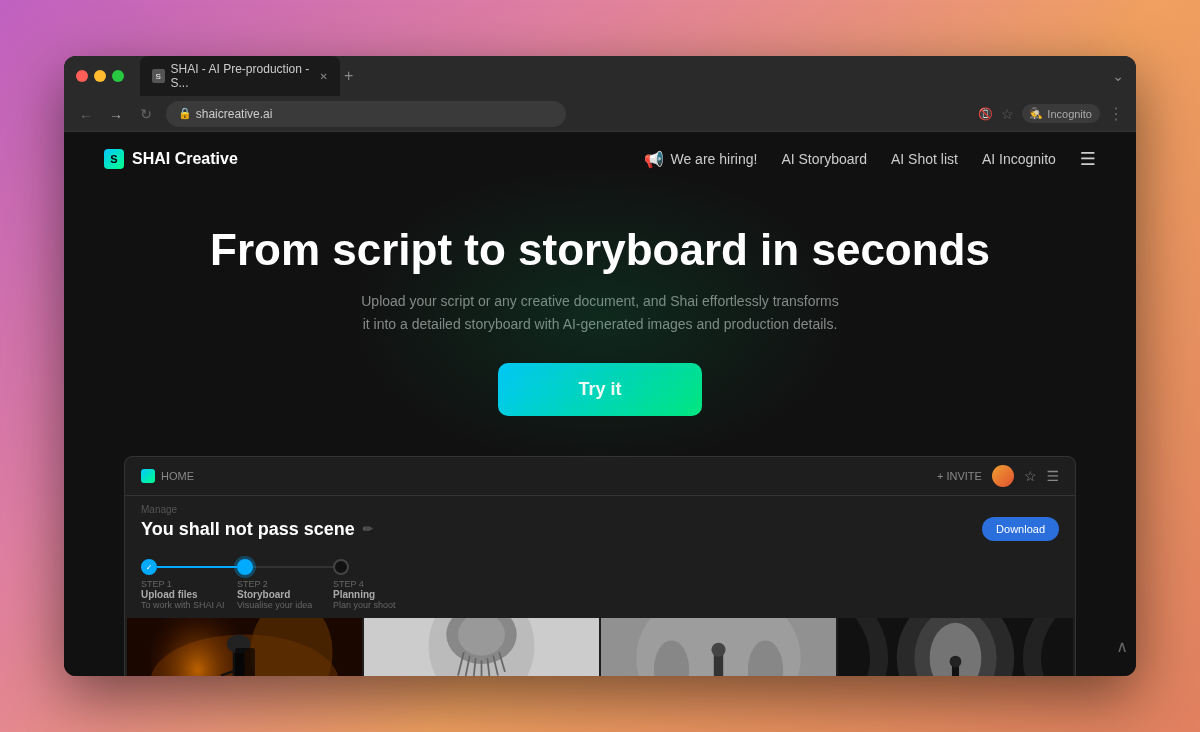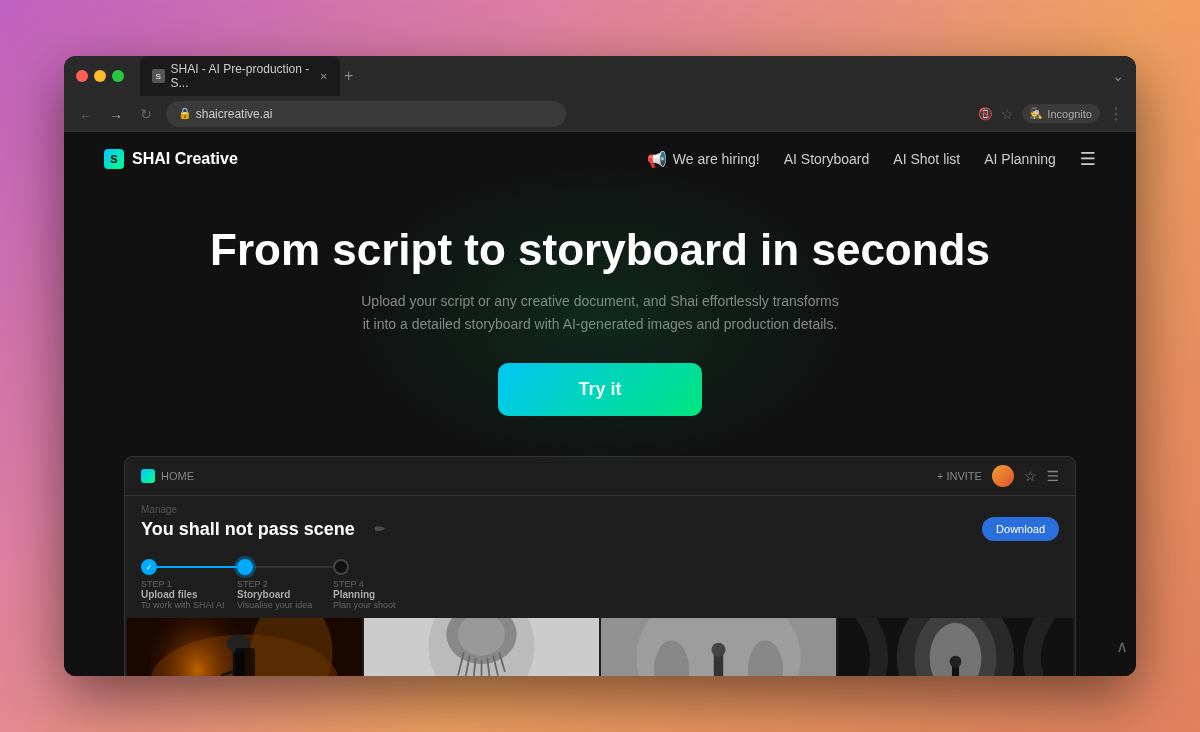--- a/index.html
+++ b/index.html
@@ -318,21 +318,21 @@
       display: flex;
       align-items: center;
       justify-content: space-between;
     }
     .project-title {
       color: #fff;
       font-size: 18px;
       font-weight: 700;
       display: flex;
       align-items: center;
-      gap: 20px;
+      gap: 8px;
     }
     .edit-icon { color: #555; font-size: 12px; }
     .download-btn {
       background: #2a6fdb;
       color: #fff;
       font-size: 11px;
       padding: 6px 14px;
       border-radius: 12px;
       border: none;
       cursor: pointer;
@@ -502,21 +502,21 @@
           <span class="hiring-icon">📢</span>
           <span>We are hiring!</span>
         </div>
         <a class="nav-link">
           <span>AI Storyboard</span>
         </a>
         <a class="nav-link">
           <span>AI Shot list</span>
         </a>
         <a class="nav-link">
-          <span>AI Planning</span>
+          <span>AI Incognito</span>
         </a>
         <span class="nav-menu-icon">☰</span>
       </div>
     </nav>
 
     <div class="hero">
       <h1 class="hero-title">From script to storyboard in seconds</h1>
       <p class="hero-subtitle">Upload your script or any creative document, and Shai effortlessly transforms it into a detailed storyboard with AI-generated images and production details.</p>
       <button class="try-btn">Try it</button>
     </div>

